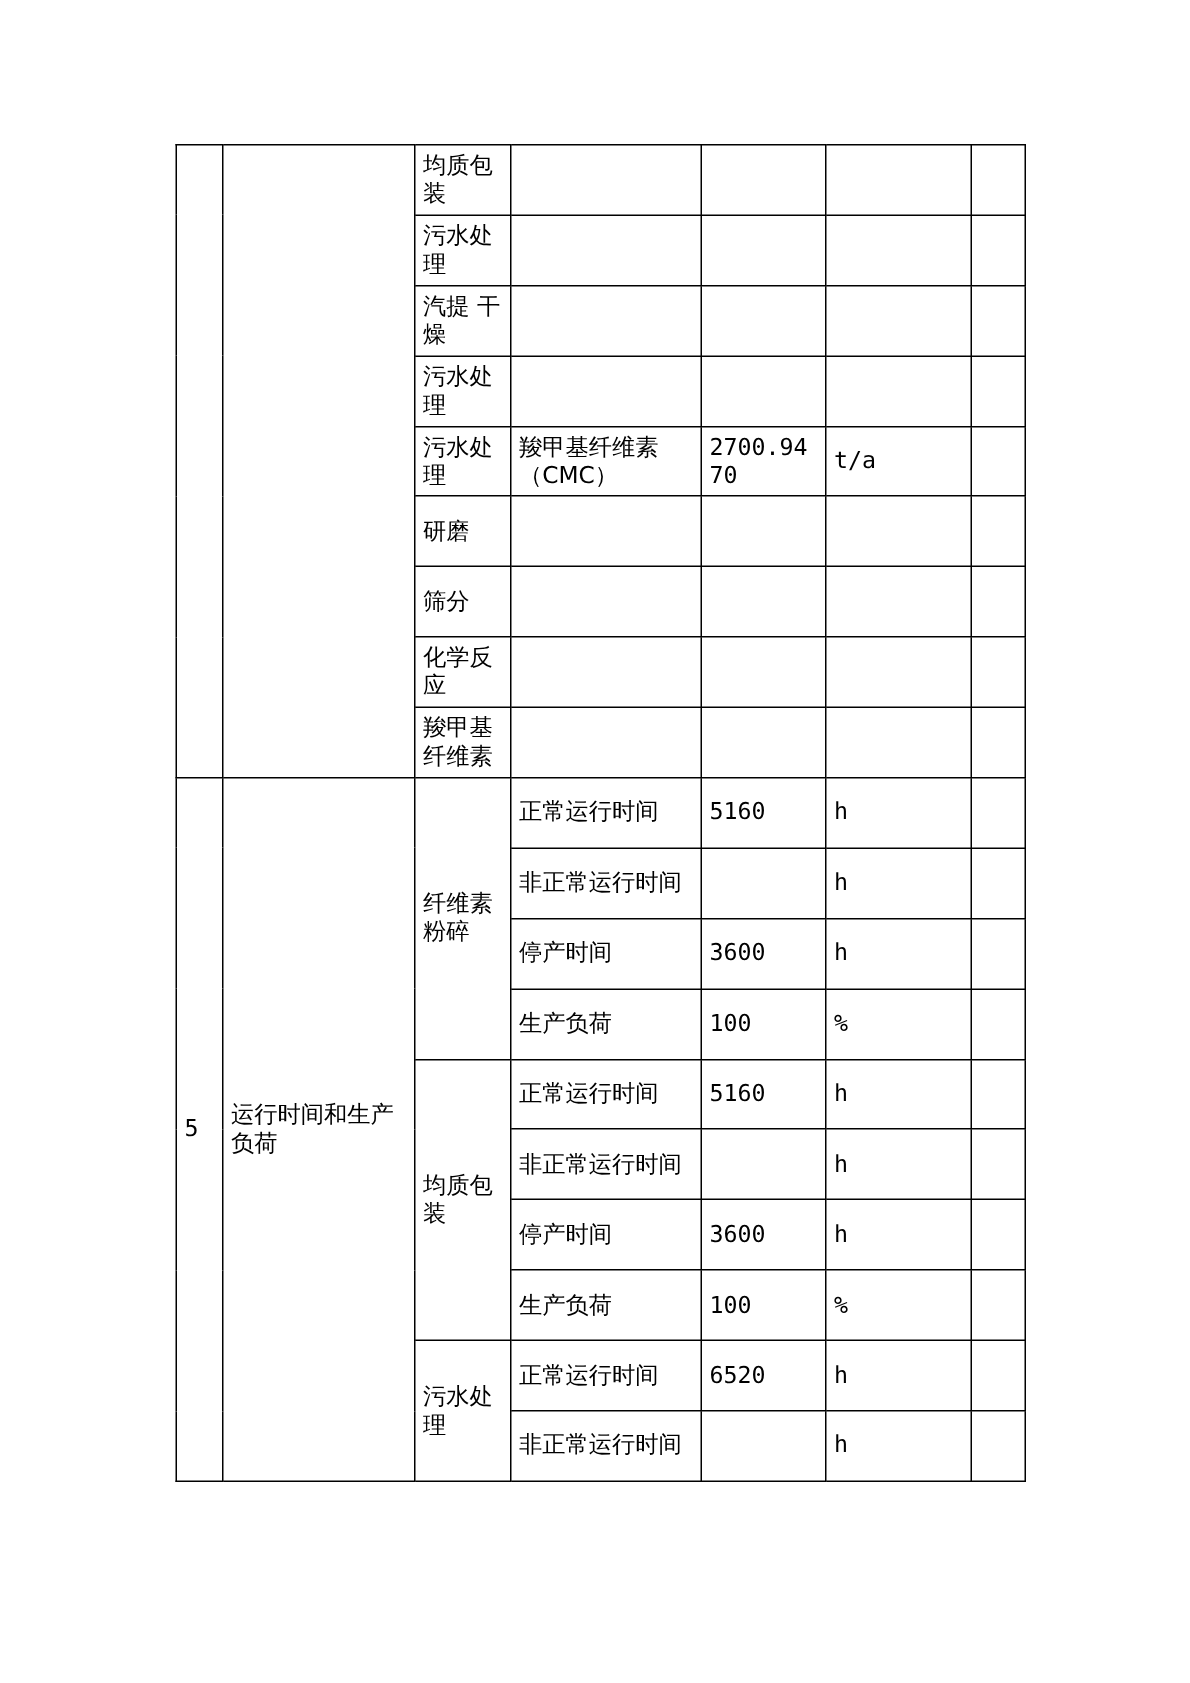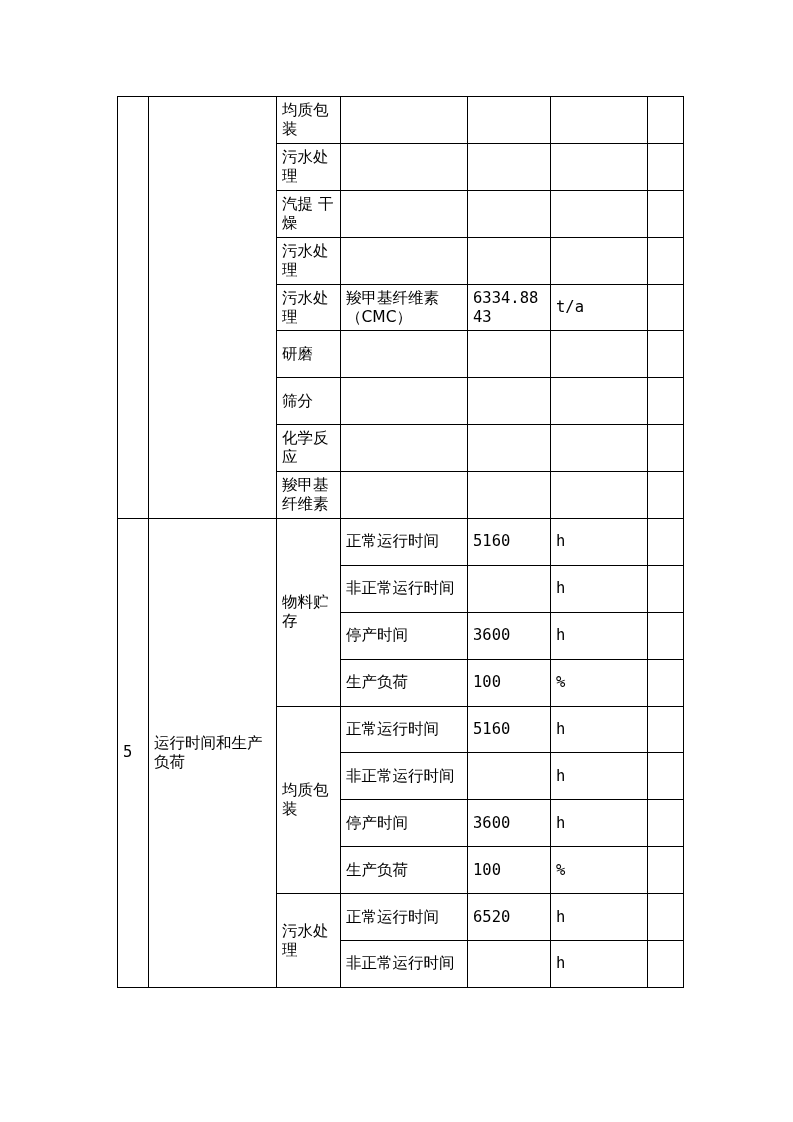--- a/index.html
+++ b/index.html
@@ -86,21 +86,21 @@
     <tr>
       <td>污水处理</td>
       <td></td>
       <td class="c-num"></td>
       <td class="c-unit"></td>
       <td></td>
     </tr>
     <tr>
       <td>污水处理</td>
       <td>羧甲基纤维素（CMC）</td>
-      <td class="c-num">6334.8843</td>
+      <td class="c-num">2700.9470</td>
       <td class="c-unit">t/a</td>
       <td></td>
     </tr>
     <tr>
       <td>研磨</td>
       <td></td>
       <td class="c-num"></td>
       <td class="c-unit"></td>
       <td></td>
     </tr>
@@ -122,21 +122,21 @@
       <td>羧甲基纤维素</td>
       <td></td>
       <td class="c-num"></td>
       <td class="c-unit"></td>
       <td></td>
     </tr>
 
     <tr>
       <td class="c-index" rowspan="10">5</td>
       <td rowspan="10">运行时间和生产负荷</td>
-      <td rowspan="4">物料贮存</td>
+      <td rowspan="4">纤维素粉碎</td>
       <td>正常运行时间</td>
       <td class="c-num">5160</td>
       <td class="c-unit">h</td>
       <td></td>
     </tr>
     <tr>
       <td>非正常运行时间</td>
       <td class="c-num"></td>
       <td class="c-unit">h</td>
       <td></td>

